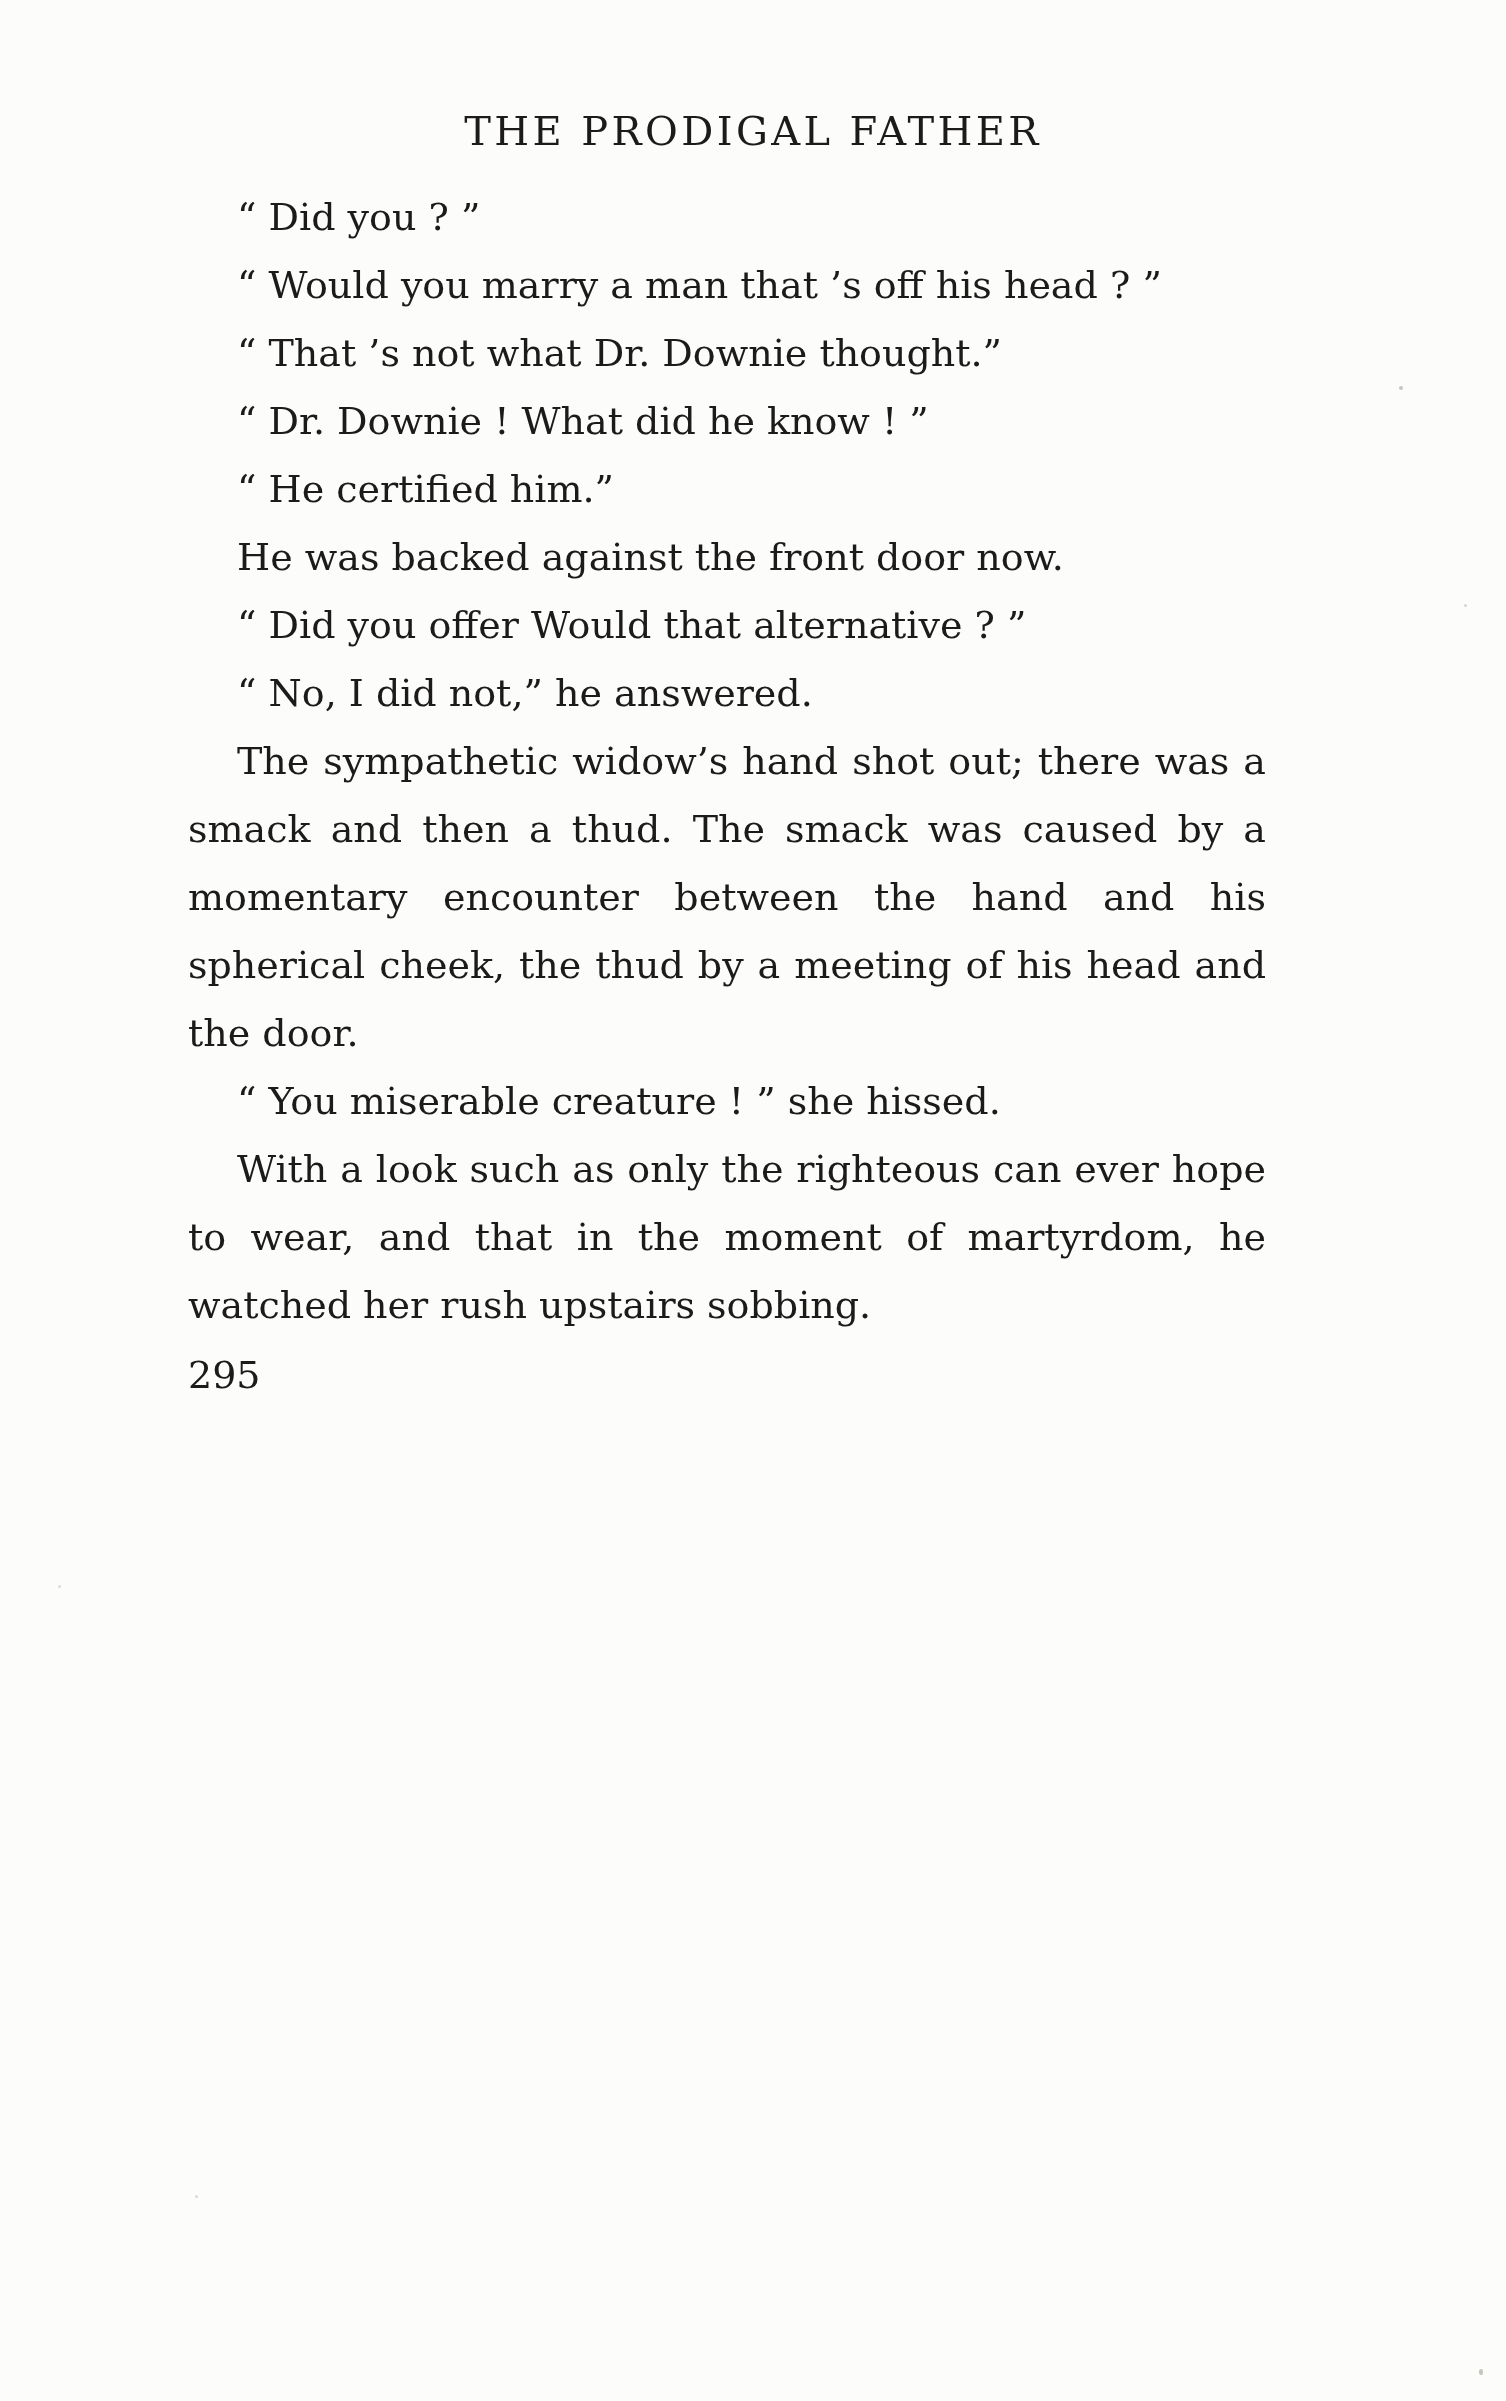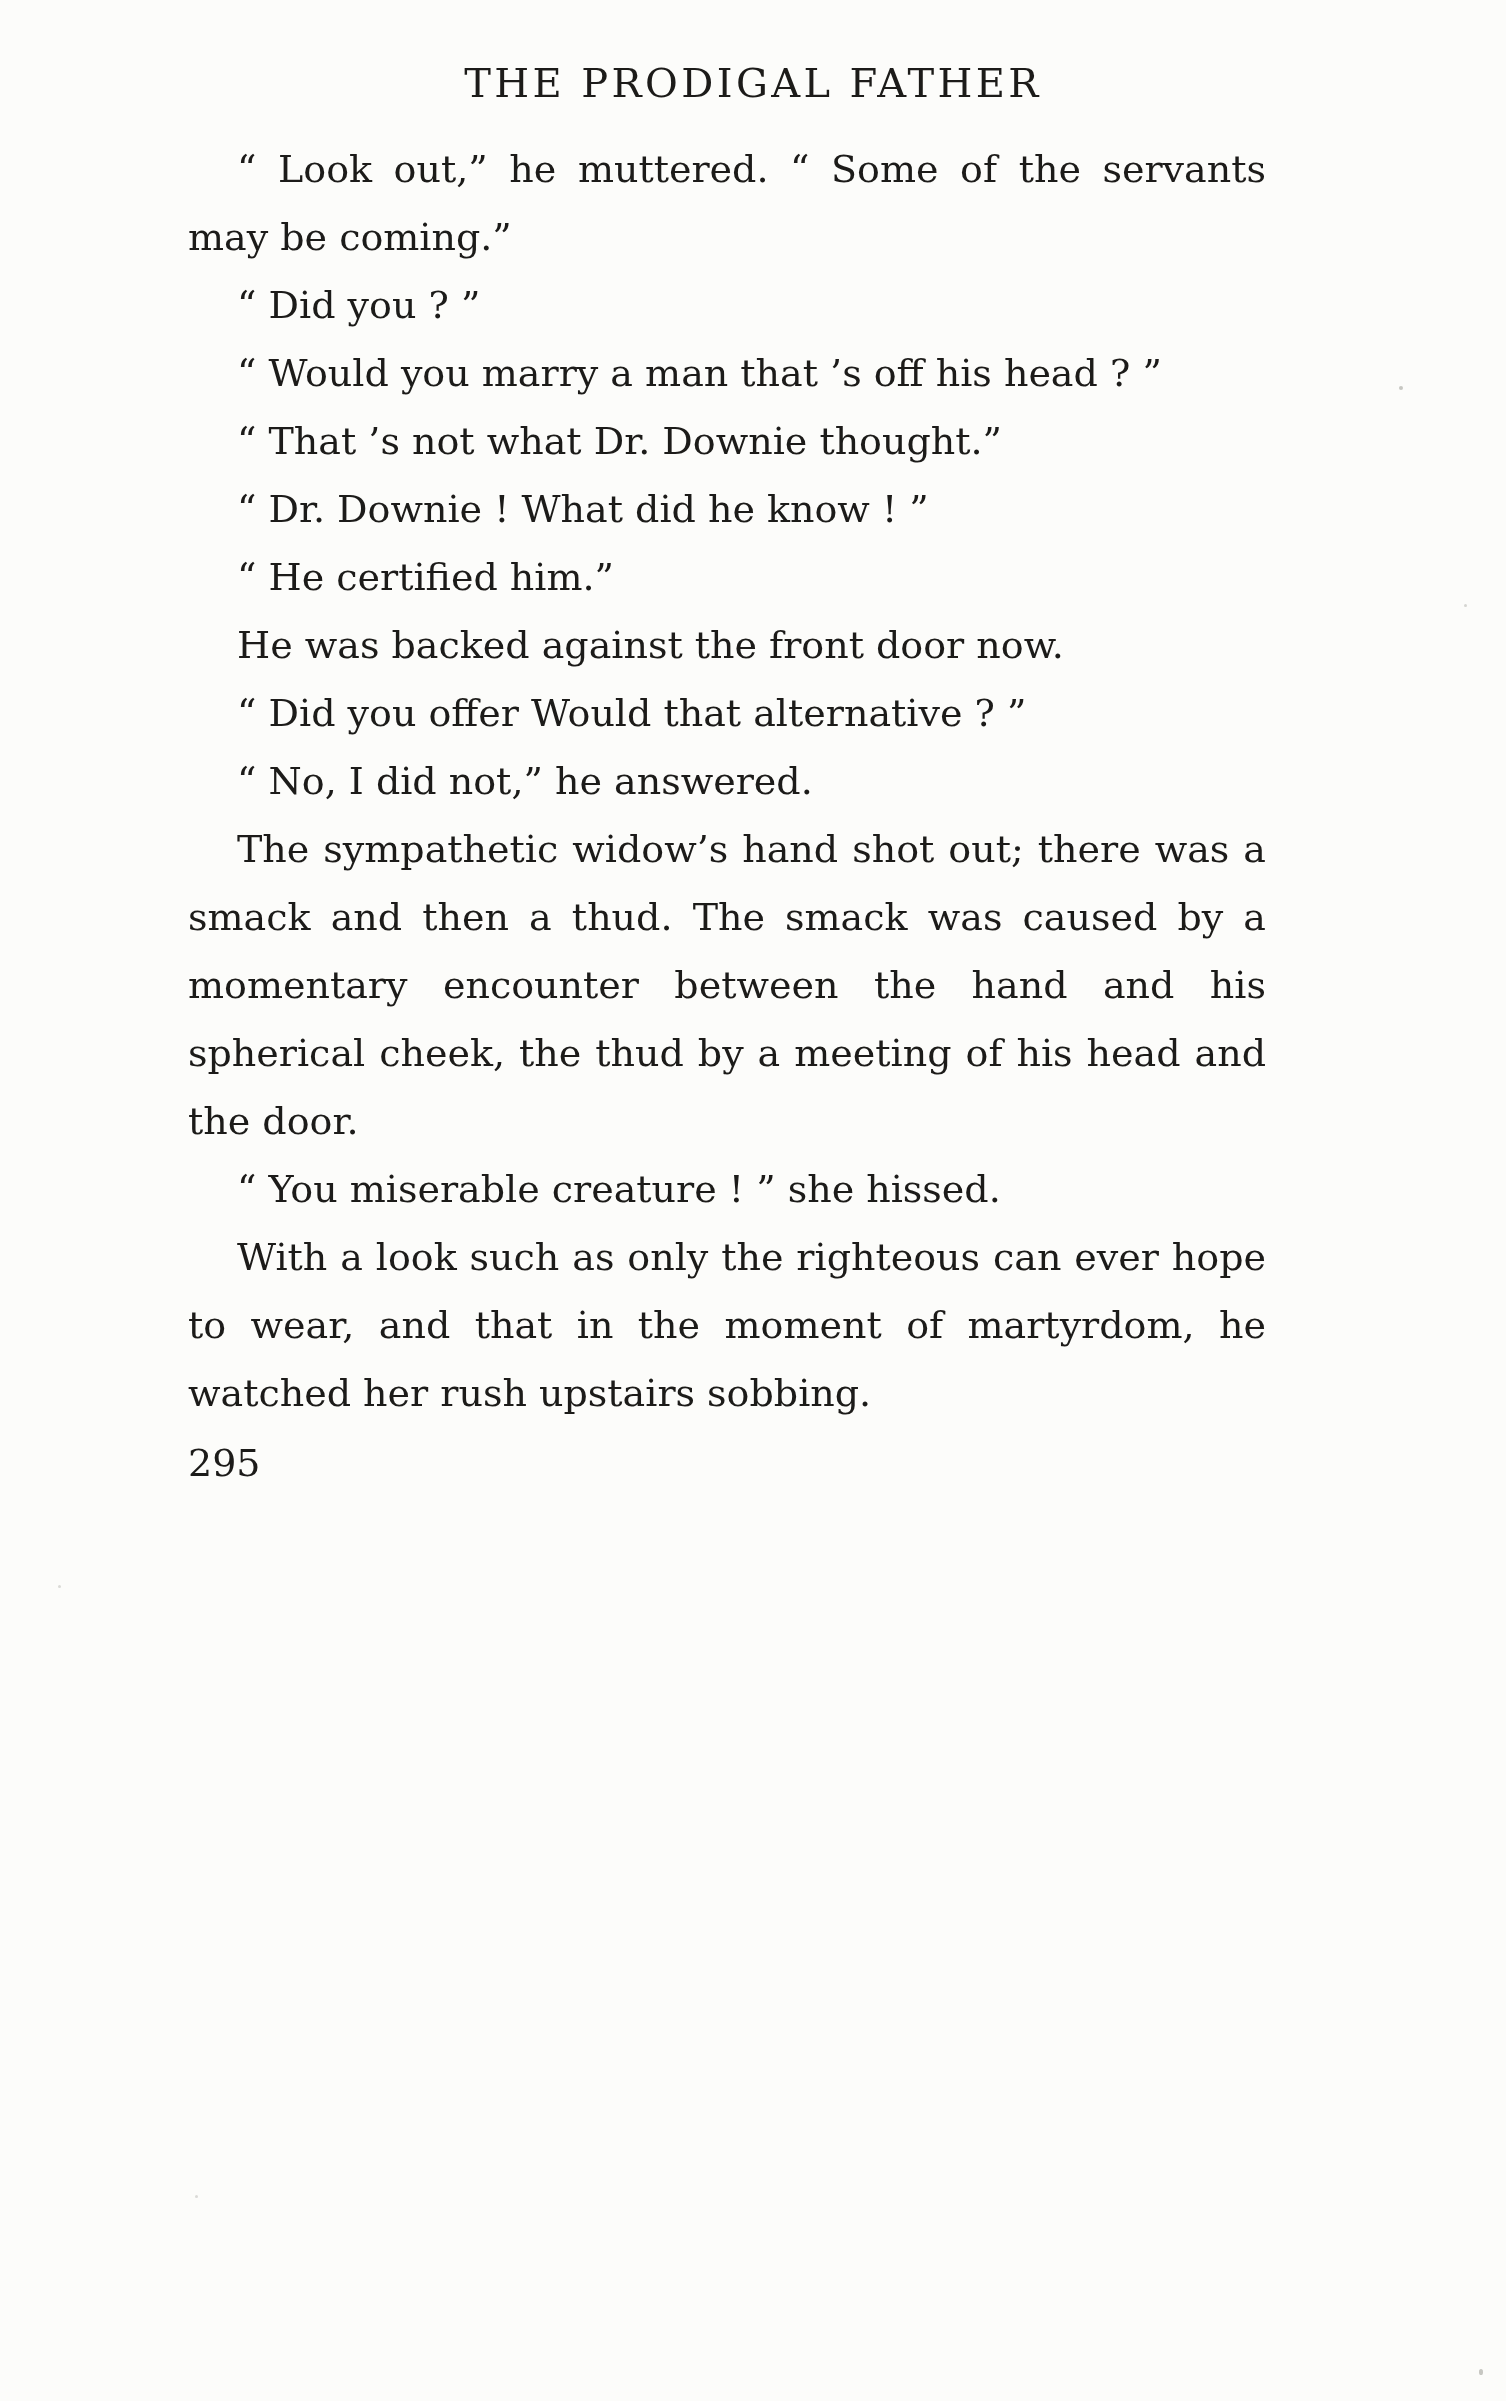--- a/index.html
+++ b/index.html
@@ -11,21 +11,21 @@
     position: relative;
     width: 1506px;
     height: 2401px;
     margin: 0 auto;
     background: #fcfcfa;
     color: #1c1b19;
     font-family: "DejaVu Serif", "Liberation Serif", serif;
     overflow: hidden;
   }
   .content {
-    padding-top: 60px;
+    padding-top: 108px;
   }
   .running-head {
     width: 1077px;
     margin: 0 auto 29px auto;
     text-align: center;
     font-size: 40px;
     font-weight: normal;
     letter-spacing: 3.4px;
     white-space: nowrap;
   }
@@ -63,21 +63,20 @@
 </style>
 </head>
 <body>
 
 <div class="page">
   <div class="content">
 
     <div class="running-head">THE PRODIGAL FATHER</div>
 
     <div class="text-block">
-      <p>“ Look out,” he muttered.  “ Some of the servants may be coming.”</p>
       <p>“ Did you ? ”</p>
       <p>“ Would you marry a man that ’s off his head ? ”</p>
       <p>“ That ’s not what Dr. Downie thought.”</p>
       <p>“ Dr. Downie !   What did he know ! ”</p>
       <p>“ He certified him.”</p>
       <p>He was backed against the front door now.</p>
       <p>“ Did you offer Would that alternative ? ”</p>
       <p>“ No, I did not,” he answered.</p>
       <p>The sympathetic widow’s hand shot out; there was a smack and then a thud.  The smack was caused by a momentary encounter between the hand and his spherical cheek, the thud by a meeting of his head and the door.</p>
       <p>“ You miserable creature ! ” she hissed.</p>

